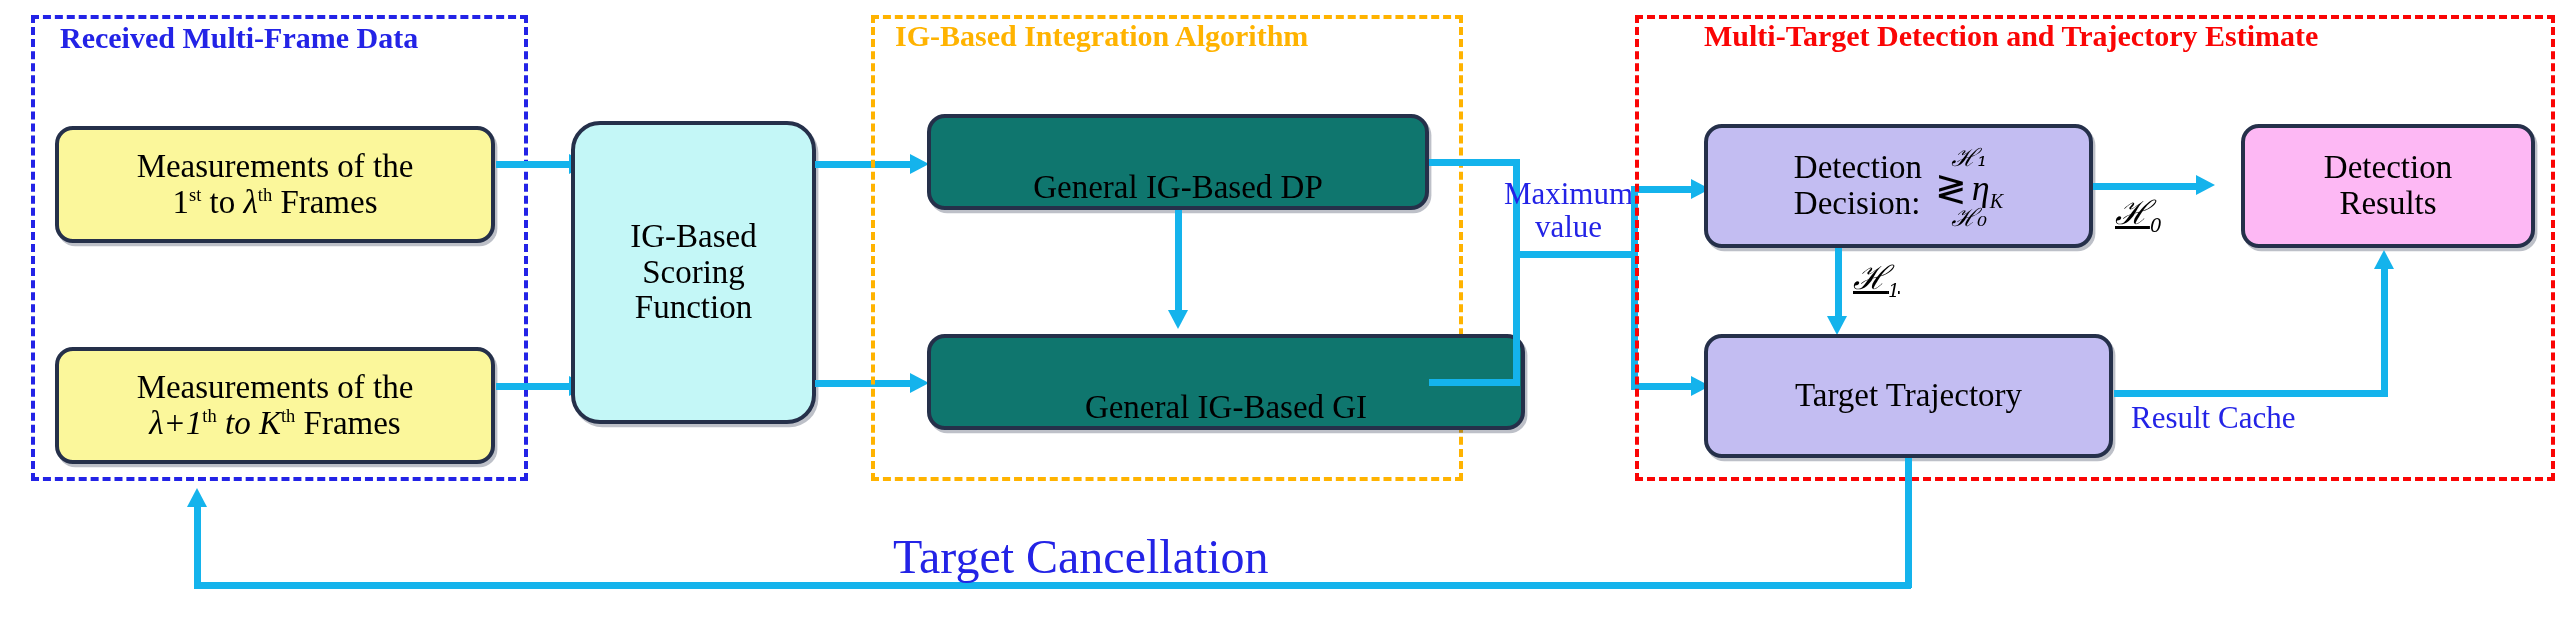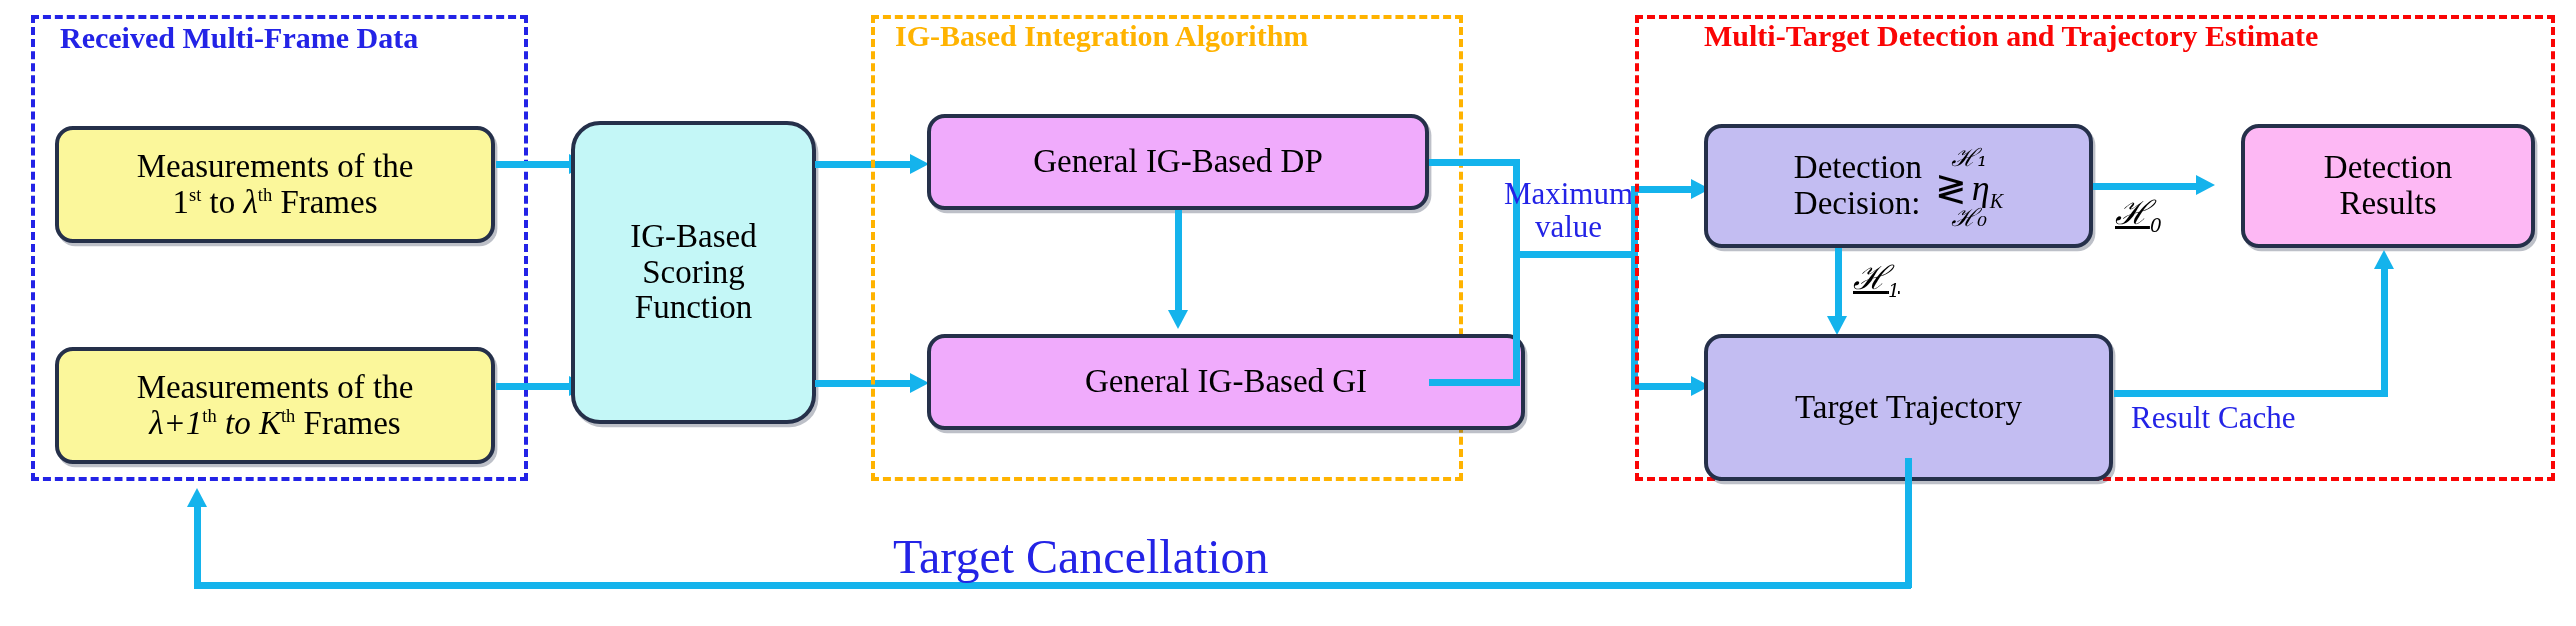--- a/index.html
+++ b/index.html
@@ -46,21 +46,21 @@
     display: flex;
     align-items: center;
     justify-content: center;
     text-align: center;
     color: #000000;
     line-height: 1.08;
     box-shadow: 2.4px 3.3px 0px rgba(37,48,74,0.30);
   }
   .node-yellow { background: #fbf79b; margin-top: 18px; }
   .node-cyan   { background: #c4f7f7; }
-  .node-green  { background: #f0abfc; }
+  .node-green  { background: #0f766e; align-items: flex-end; }
   .node-purple { background: #c3bdf2; }
   .node-pink   { background: #fdb8f4; }
 
   .node-inner { padding: 0 8.2px; width: 100%; }
 
   
   .ln {
     position: absolute;
     background: #14b3ec;
   }
@@ -225,21 +225,21 @@
       <div>Results</div>
     </div>
   </div>
 
   <div class="ln" style="left:1835px; top:248px; width:6.5px; height:72px;"></div>
   <div class="arrow-d" style="left:1827px; top:316px;"></div>
   <div class="flabel lbl-black script" style="left:1853px; top:261px; font-size:33px;">
     <span>ℋ</span><sub>1</sub>
   </div>
 
-  <div class="node node-purple" style="left:1704px; top:334px; width:409px; height:147px; font-size:33px;">
+  <div class="node node-purple" style="left:1704px; top:334px; width:409px; height:124px; font-size:33px;">
     <div class="node-inner">
       <div>Target  Trajectory</div>
     </div>
   </div>
 
   <div class="ln" style="left:2114px; top:390px; width:274px; height:6.5px;"></div>
   <div class="ln" style="left:2381px; top:269px; width:6.5px; height:127px;"></div>
   <div class="arrow-u" style="left:2374px; top:250px;"></div>
   <div class="flabel lbl-blue" style="left:2131px; top:402px; font-size:31px;">Result Cache</div>
 

